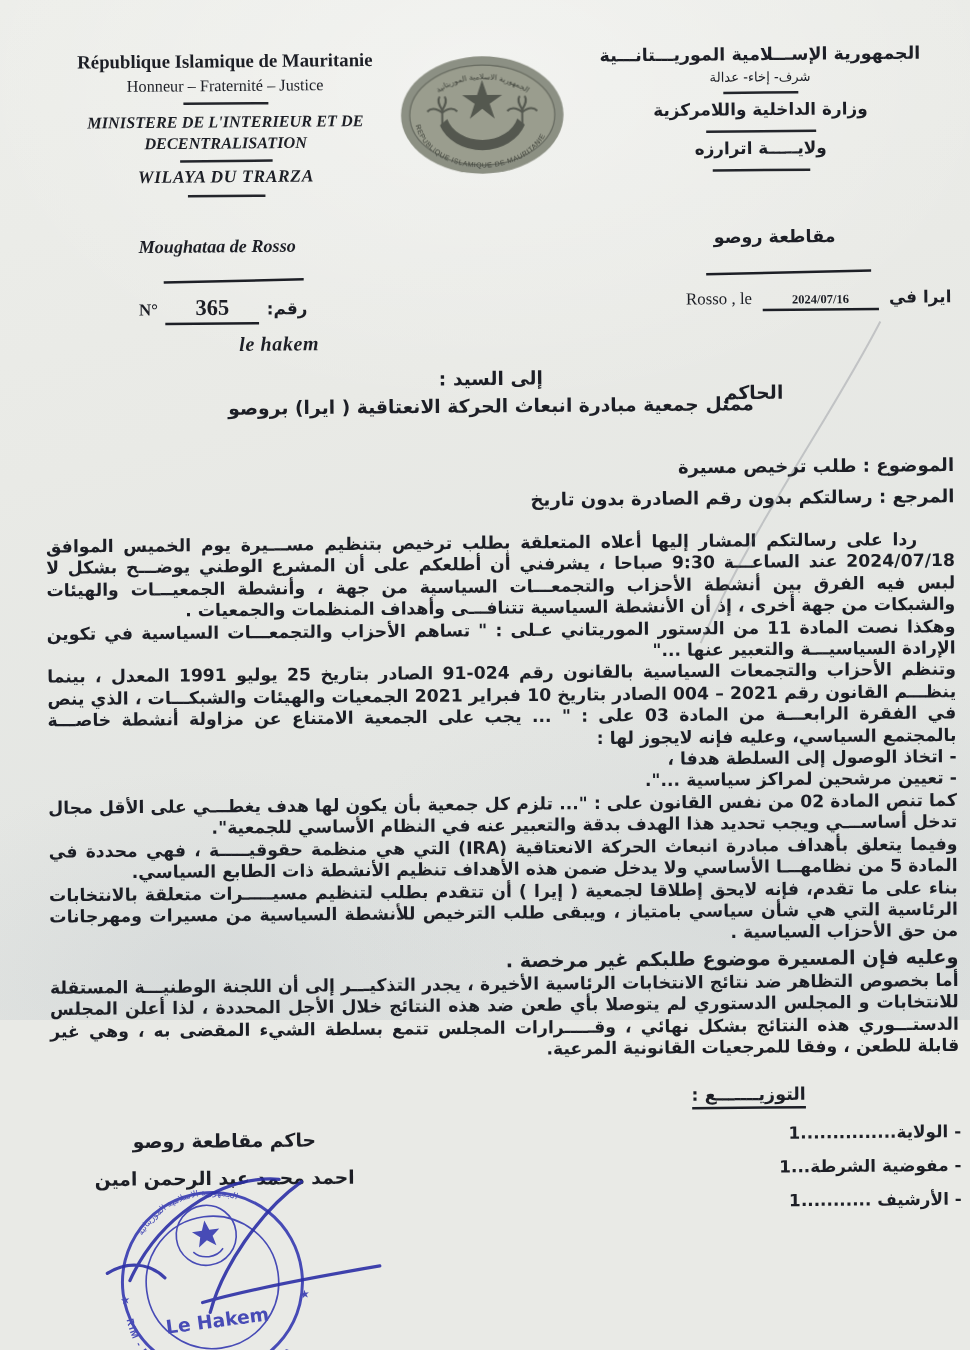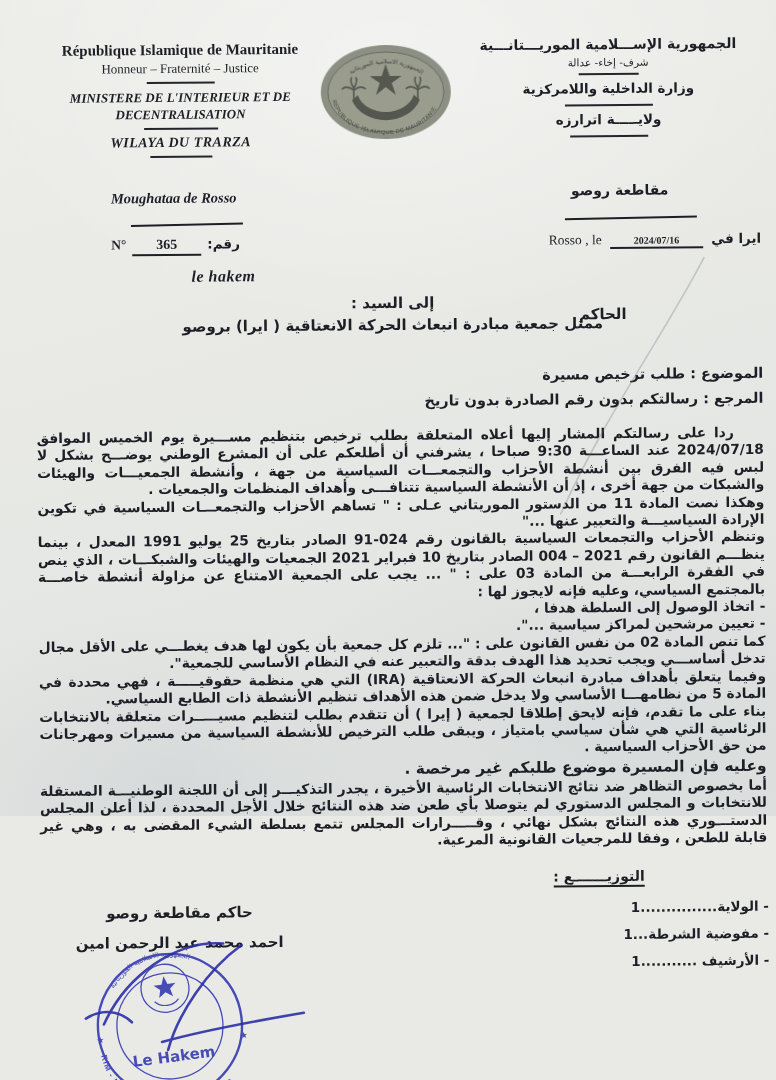--- a/index.html
+++ b/index.html
@@ -31,21 +31,21 @@
   .ar-head{right:8px;top:38px;width:315px;}
   .ar-country{font-size:14px;font-weight:bold;}
   .ar-motto{font-size:10.5px;margin-top:4px;}
   .ar-min{font-size:13.5px;font-weight:bold;margin-top:2px;}
   .ar-wilaya{font-size:13.5px;font-weight:bold;margin-top:2px;}
   .ar-moughataa{right:70px;top:184px;width:170px;font-size:14px;font-weight:bold;}
   
   .ref-left{left:112px;top:234px;display:flex;align-items:baseline;gap:6px;}
   .ref-right{right:14px;top:233px;display:flex;align-items:baseline;gap:8px;}
   .ref-label{font-size:13.5px;font-weight:bold;}
-  .ref-num{font-size:14px;font-weight:bold;border-bottom:2px solid #1d1f26;padding:0 24px 1px 24px;font-family:"Liberation Serif",serif;}
+  .ref-num{font-size:18px;font-weight:bold;border-bottom:2px solid #1d1f26;padding:0 24px 1px 24px;font-family:"Liberation Serif",serif;}
   .overline{height:2px;background:#1d1f26;transform:rotate(-0.8deg);}
   .ol1{left:132px;top:222px;width:112px;}
   .ol2{right:78px;top:219px;width:132px;}
   .hakem-fr{left:192px;top:266px;font-size:16px;font-weight:bold;font-style:italic;letter-spacing:0.5px;}
   .hakem-ar{left:548px;top:263px;width:110px;font-size:15px;font-weight:bold;margin-top:44px;}
   
   .recipient{left:48px;top:294px;width:690px;}
   .rec-sal{font-size:15px;font-weight:bold;}
   .rec-name{font-size:15px;font-weight:bold;margin-top:4px;}
   

